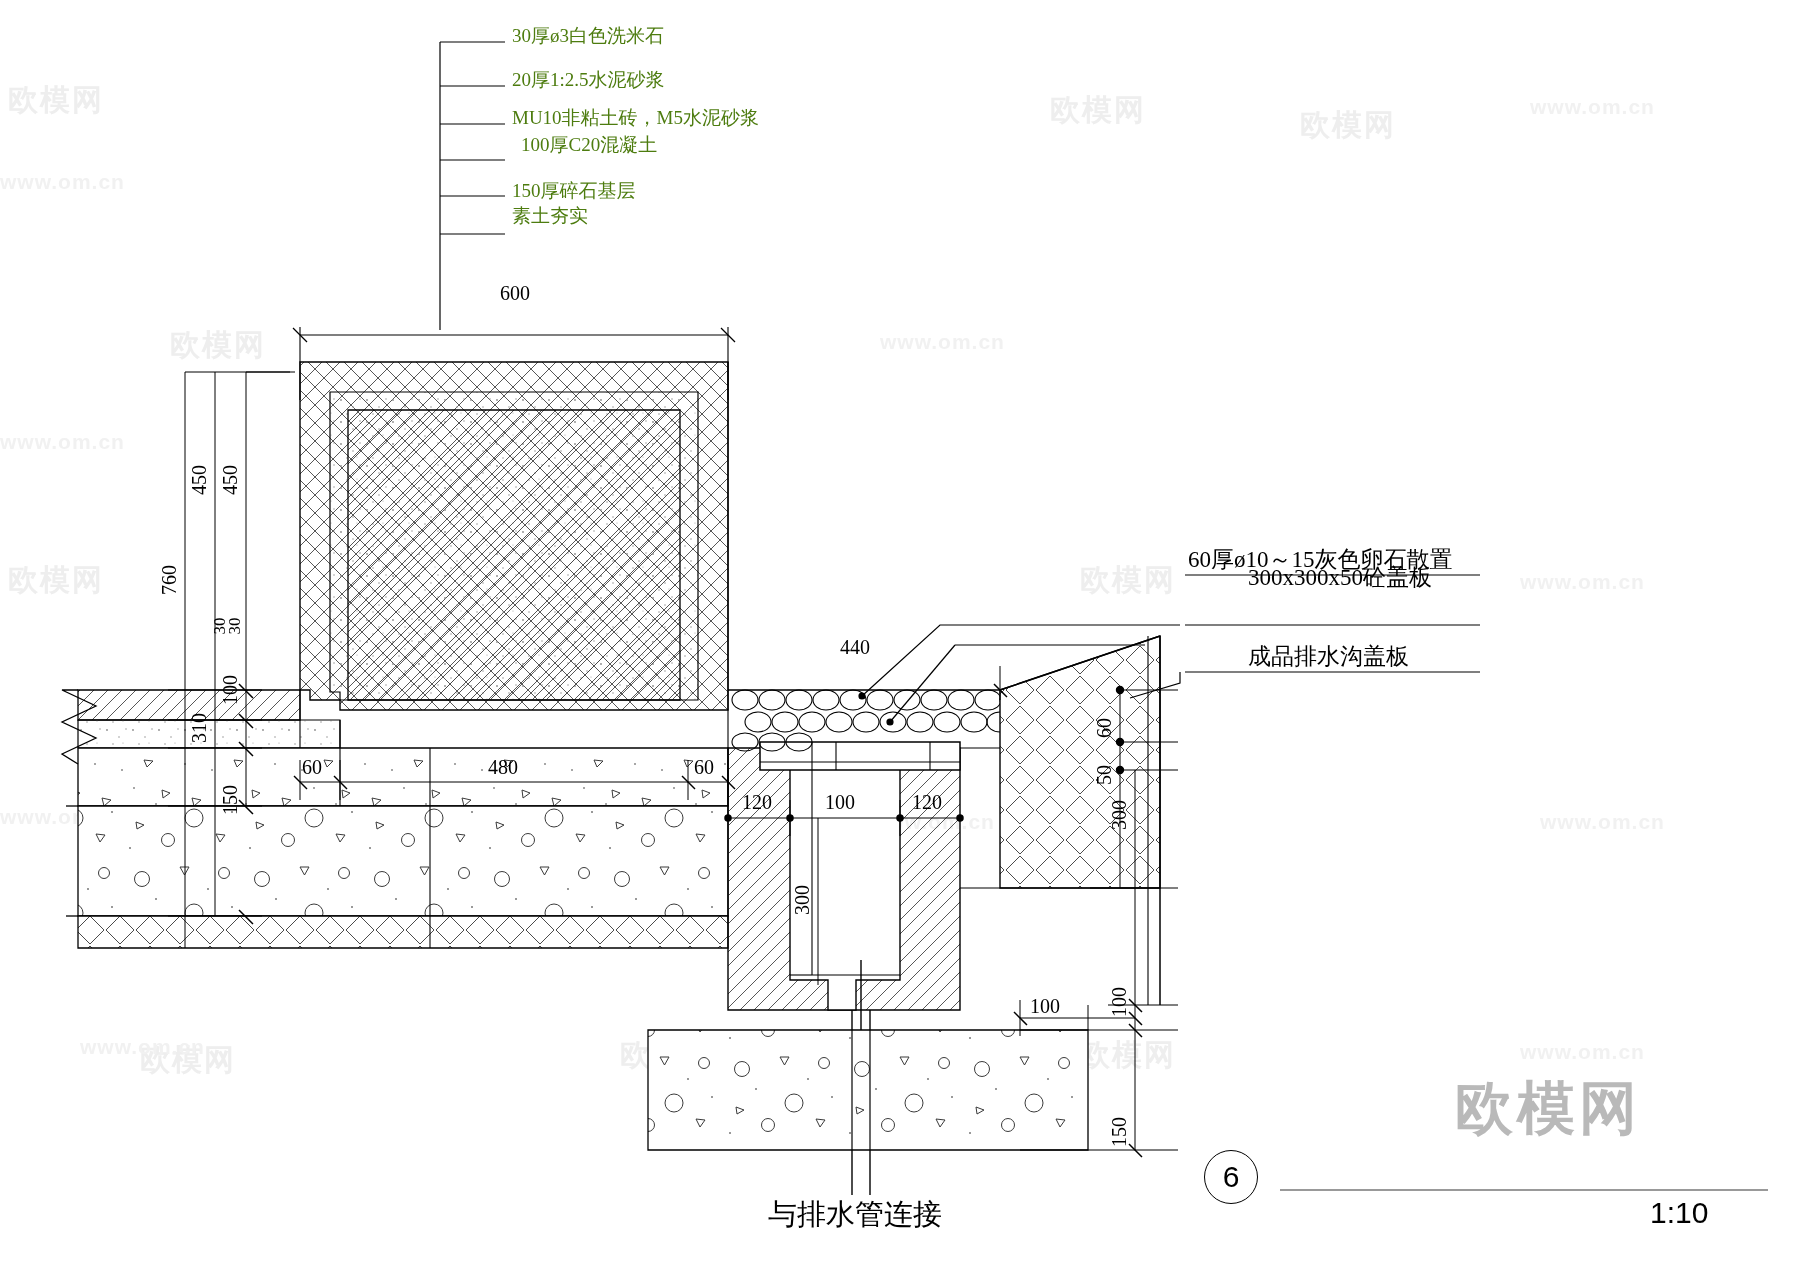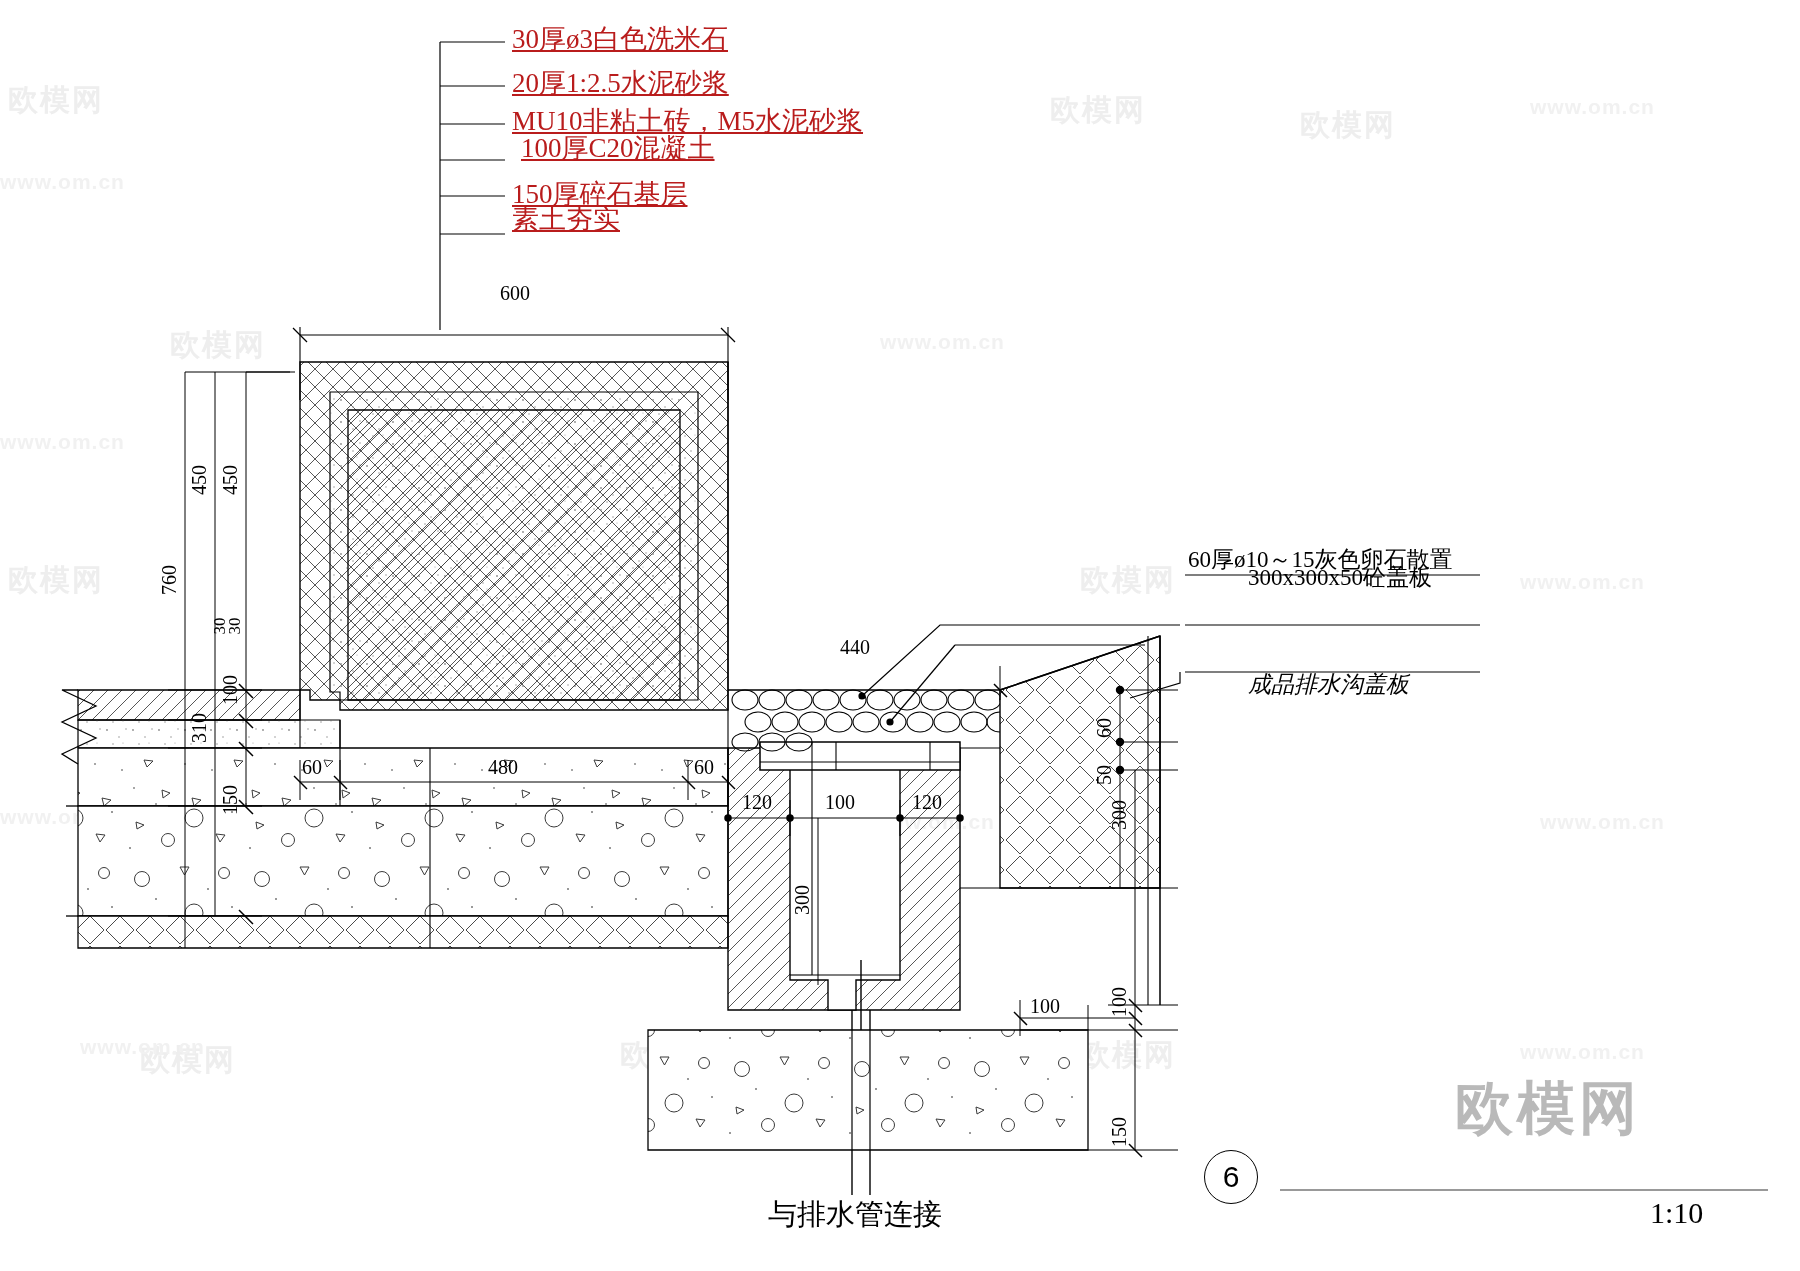--- a/index.html
+++ b/index.html
@@ -13,26 +13,26 @@
   .wm{
     position:absolute;color:#f0f0f0;font-weight:bold;
     font-family:"Liberation Sans","DejaVu Sans",sans-serif;
     user-select:none;pointer-events:none;white-space:nowrap;
   }
   .wm-cn{font-size:30px;letter-spacing:2px;color:#eeeeee;}
   .wm-en{font-size:21px;letter-spacing:1px;color:#f1f1f1;}
   .wm-big{font-size:58px;letter-spacing:4px;color:#b9b9b9;}
   .txt{position:absolute;white-space:nowrap;line-height:1;}
   .cn{font-family:"Liberation Serif","DejaVu Serif",serif;}
-  .lead{font-size:27px;color:#b91c1c;text-decoration:underline;}
+  .lead{font-size:19px;color:#4d7c0f;}
   .note{font-size:23px;color:#000;}
   .dim{font-size:20px;color:#000;font-family:"Liberation Serif","DejaVu Serif",serif;}
   .dimv{transform-origin:left top;}
   .title-cn{font-size:30px;font-family:"Liberation Sans","DejaVu Sans",sans-serif;}
-  .scale-cn{font-size:30px;font-family:Liberation Serif, serif;}
+  .scale-cn{font-size:30px;font-family:Liberation Sans, sans-serif;}
   .bot-cn{font-size:29px;}
   .numcircle{
     position:absolute;width:52px;height:52px;border:1.6px solid #000;border-radius:50%;
     display:flex;align-items:center;justify-content:center;font-size:30px;
     font-family:"Liberation Sans","DejaVu Sans",sans-serif;
   }
 </style>
 </head>
 <body>
 
@@ -365,21 +365,21 @@
     <div class="txt lead cn" style="left:512px;top:70px;">20厚1:2.5水泥砂浆</div>
     <div class="txt lead cn" style="left:512px;top:108px;">MU10非粘土砖，M5水泥砂浆</div>
     <div class="txt lead cn" style="left:512px;top:135px;margin-left:9px;">100厚C20混凝土</div>
     <div class="txt lead cn" style="left:512px;top:181px;text-align:right;">150厚碎石基层</div>
     <div class="txt lead cn" style="left:512px;top:206px;">素土夯实</div>
   </div>
 
   <div>
     <div class="txt note cn" style="left:1188px;top:548px;">60厚ø10～15灰色卵石散置</div>
     <div class="txt note cn" style="left:1248px;top:566px;">300x300x50砼盖板</div>
-    <div class="txt note cn" style="left:1248px;top:673px;font-style:italic;">成品排水沟盖板</div>
+    <div class="txt note cn" style="left:1248px;top:645px;">成品排水沟盖板</div>
   </div>
 
   <div>
 
     <div class="txt dim" style="left:500px;top:283px;">600</div>
 
     <div class="txt dim dimv" style="left:179px;top:580px;transform:rotate(-90deg) translate(-50%,-100%);transform-origin:left top;">760</div>
     <div class="txt dim dimv" style="left:209px;top:480px;transform:rotate(-90deg) translate(-50%,-100%);transform-origin:left top;">450</div>
     <div class="txt dim dimv" style="left:240px;top:480px;transform:rotate(-90deg) translate(-50%,-100%);transform-origin:left top;">450</div>
     <div class="txt dim dimv" style="left:228px;top:626px;transform:rotate(-90deg) translate(-50%,-100%);transform-origin:left top;font-size:17px;">30</div>

